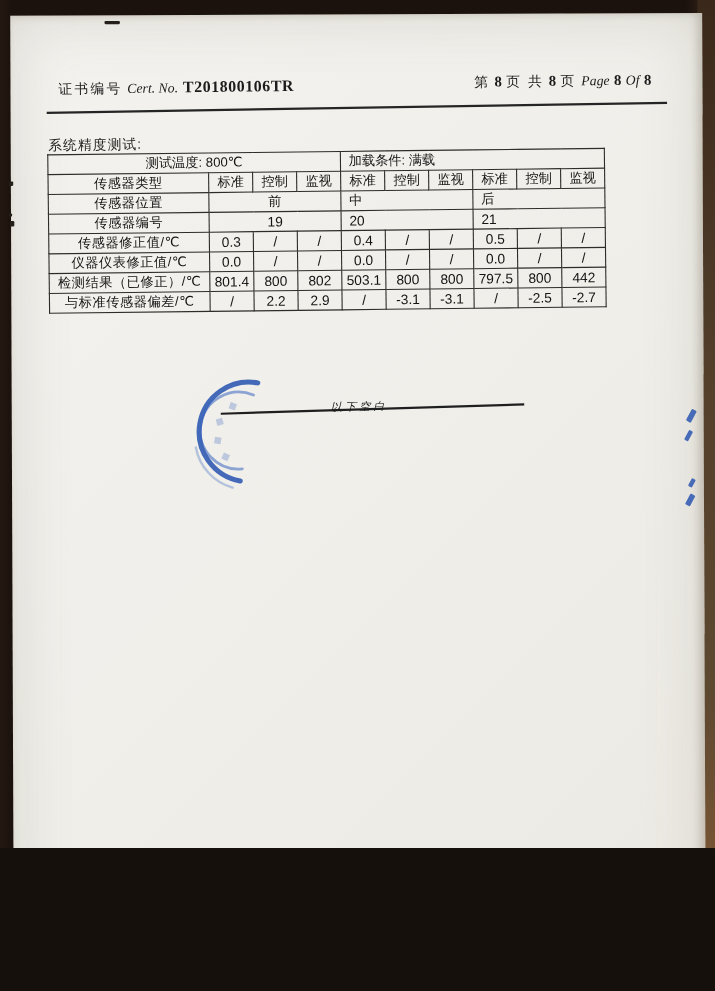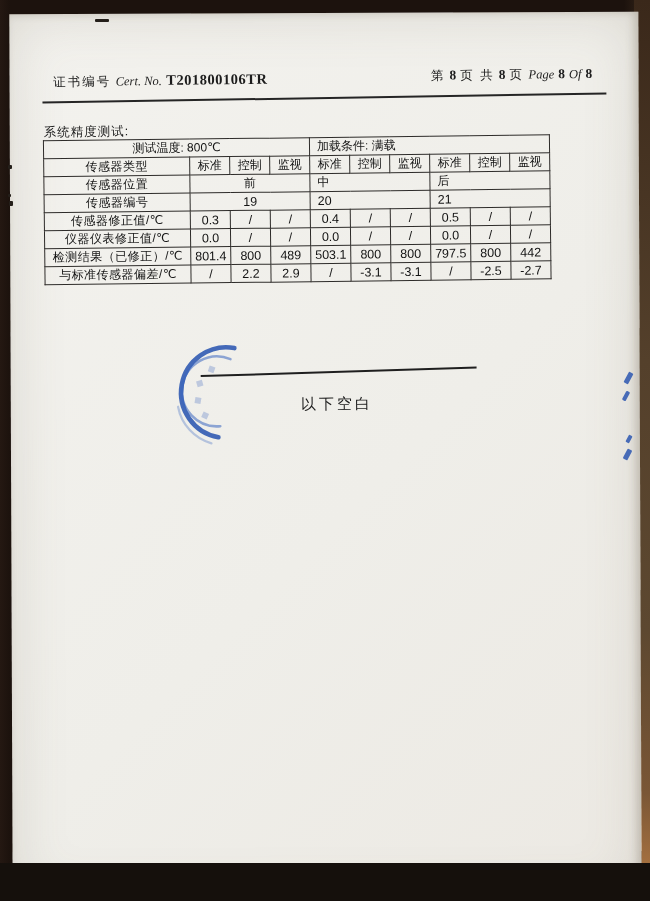--- a/index.html
+++ b/index.html
@@ -1,18 +1,18 @@
 <!DOCTYPE html>
 <html><head>
 <meta charset="utf-8">
 <style>
   html,body{margin:0;padding:0;}
   body{width:650px;height:901px;overflow:hidden;background:#15100c;
        font-family:"Liberation Sans","DejaVu Sans",sans-serif;}
-  .scan{position:relative;width:650px;height:863px;overflow:hidden;
+  .scan{position:relative;width:650px;height:771px;overflow:hidden;
     background:
       radial-gradient(120px 160px at 655px 905px, rgba(255,170,80,.95), rgba(200,120,50,.55) 45%, rgba(90,60,35,0) 75%),
       linear-gradient(to right, #241812 0px, #1c120d 10px, #1c120d 96%, #3a2a1c 100%),
       #1c120d;}
   .frame-right{position:absolute;right:0;top:0;width:16px;height:901px;
       background:linear-gradient(to bottom,#3a281a 0%,#54402b 40%,#5d4830 70%,#7a5636 88%,#b97d44 100%);}
   .page{position:absolute;left:11px;top:13px;width:629px;height:888px;
       background:linear-gradient(135deg,#f3f2ee 0%,#efeee9 55%,#ece9e3 100%);
       box-shadow:inset 0 0 55px rgba(110,100,80,.18), inset -4px 0 8px rgba(90,75,55,.25);
       transform:rotate(-0.22deg);}
@@ -37,21 +37,21 @@
       padding:0 2px;text-align:center;white-space:nowrap;overflow:hidden;color:#141414;}
   table.acc td.lbl{font-size:12px;letter-spacing:.5px;}
   table.acc td.left{text-align:left;padding-left:7px;}
   table.acc td.num{font-size:12.5px;}
 
   
   .seal{position:absolute;left:156px;top:330px;width:96px;height:104px;}
   
   .blank-rule{position:absolute;left:188px;top:360px;width:276px;height:0;
       border-top:2px solid #1f1f1f;transform:rotate(-1.1deg);}
-  .blank-note{position:absolute;left:288px;top:384px;font-size:15px;letter-spacing:3px;}
+  .blank-note{position:absolute;left:288px;top:352px;font-size:10px;letter-spacing:3px;font-style:italic;}
 
   
   .speck{position:absolute;background:#241f1a;border-radius:1px;}
   .edge-mark{position:absolute;background:#2b56b0;transform:rotate(28deg);border-radius:1px;opacity:.85;}
 </style>
 </head>
 <body>
 
 <div class="scan">
   <div class="frame-right"></div>
@@ -137,21 +137,21 @@
           <td class="num">/</td>
           <td class="num">/</td>
           <td class="num">0.0</td>
           <td class="num">/</td>
           <td class="num">/</td>
         </tr>
         <tr>
           <td class="lbl">检测结果（已修正）/℃</td>
           <td class="num">801.4</td>
           <td class="num">800</td>
-          <td class="num">489</td>
+          <td class="num">802</td>
           <td class="num">503.1</td>
           <td class="num">800</td>
           <td class="num">800</td>
           <td class="num">797.5</td>
           <td class="num">800</td>
           <td class="num">442</td>
         </tr>
         <tr>
           <td class="lbl">与标准传感器偏差/℃</td>
           <td class="num">/</td>

